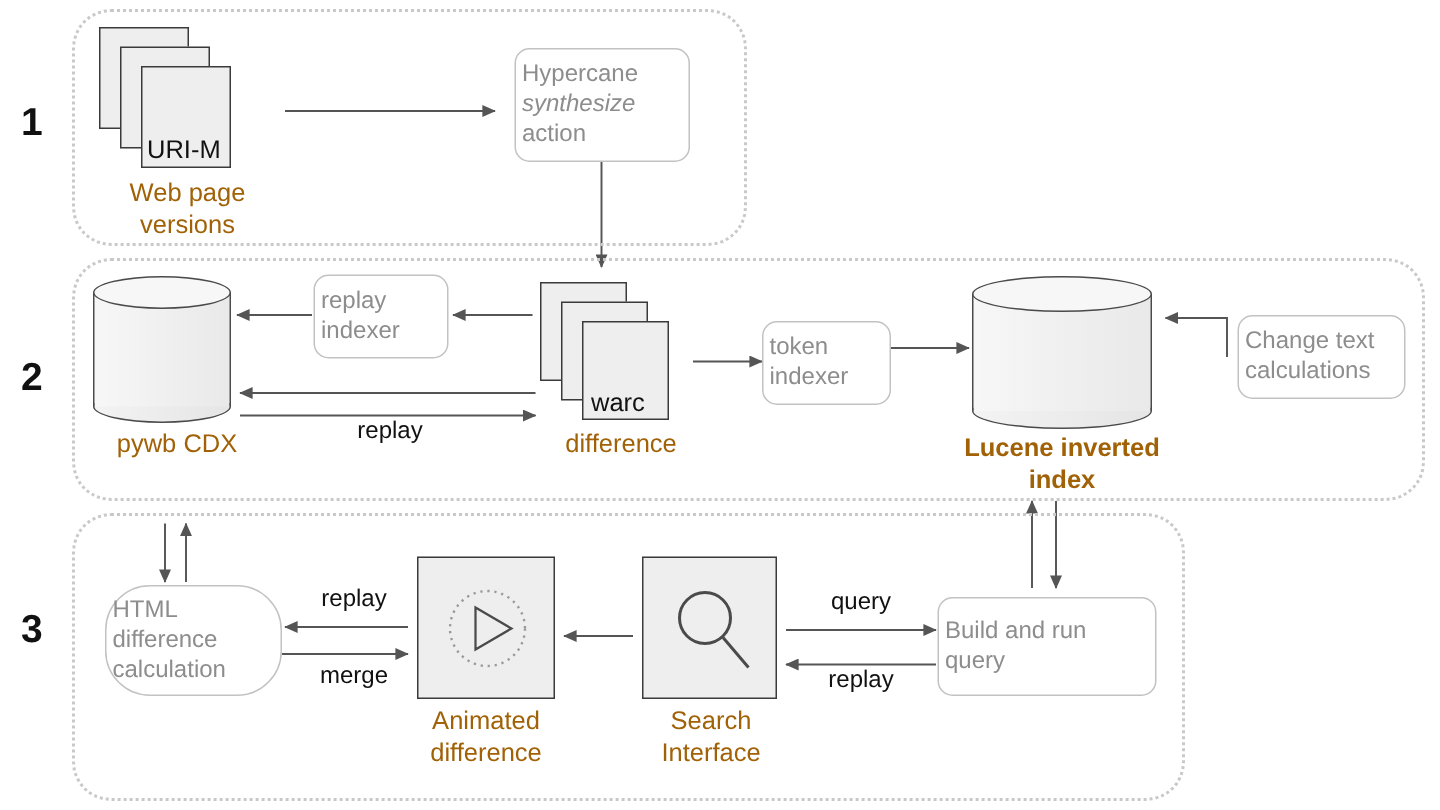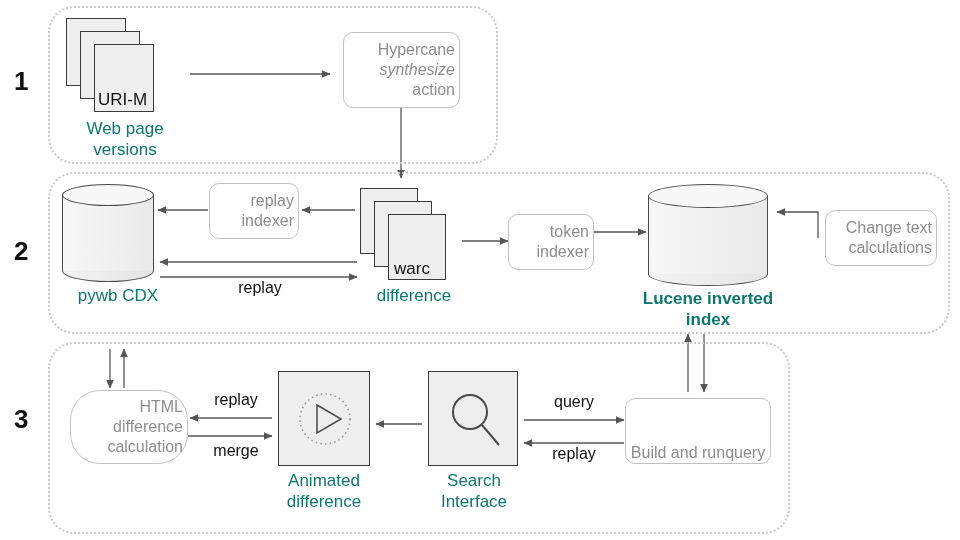--- a/index.html
+++ b/index.html
@@ -9,22 +9,22 @@
 
   .phase-num{position:absolute;font-weight:bold;font-size:26px;color:#111;
              letter-spacing:0;line-height:1;}
 
   .phase-box{position:absolute;border:2px dotted #c9c9c9;border-radius:26px;
              box-sizing:border-box;background:transparent;}
 
   
   .proc{position:absolute;box-sizing:border-box;border:1px solid #c2c2c2;
         border-radius:10px;background:#fff;color:#8d8d8d;font-size:16px;
-        line-height:20px;display:flex;align-items:flex-end;justify-content:center;
-        text-align:center;padding:0 4px;}
+        line-height:20px;display:flex;align-items:flex-start;justify-content:center;
+        text-align:center;padding:10px 4px;}
   .proc em{font-style:italic;}
   .proc .ln{display:block;}
 
   
   .pagestack{position:absolute;}
   .page{position:absolute;box-sizing:border-box;background:#eeeeee;
         border:1.5px solid #3a3a3a;}
   .page-label{position:absolute;font-size:17px;color:#111;line-height:1;}
 
   
@@ -33,21 +33,21 @@
              background:linear-gradient(to right,#f7f7f7,#e9e9e9);
              border-left:1.5px solid #4a4a4a;border-right:1.5px solid #4a4a4a;}
   .cyl .bottom{position:absolute;left:0;right:0;box-sizing:border-box;
              border:1.5px solid #4a4a4a;border-radius:50%/50%;
              background:linear-gradient(to right,#f3f3f3,#e5e5e5);}
   .cyl .top{position:absolute;left:0;right:0;box-sizing:border-box;
              border:1.5px solid #4a4a4a;border-radius:50%/50%;
              background:#f7f7f7;}
 
   
-  .cap{position:absolute;font-size:17px;color:#0f766e;line-height:21px;
+  .cap{position:absolute;font-size:17px;color:#a16207;line-height:21px;
        text-align:center;}
 
   
   .elabel{position:absolute;font-size:16px;color:#111;line-height:19px;
           text-align:center;white-space:nowrap;}
 
   
   .mediabox{position:absolute;box-sizing:border-box;background:#eeeeee;
             border:1.5px solid #3a3a3a;}
 
@@ -201,18 +201,18 @@
     </svg>
   </div>
   <div class="cap" style="left:412px;top:470px;width:124px;">
     <div>Search</div>
     <div>Interface</div>
   </div>
 
   <div class="elabel" style="left:534px;top:392px;width:80px;">query</div>
   <div class="elabel" style="left:534px;top:444px;width:80px;">replay</div>
 
-  <div class="proc" style="left:625px;top:398px;width:146px;height:66px;flex-direction:row;">
+  <div class="proc" style="left:625px;top:398px;width:146px;height:66px;flex-direction:column;">
     <span class="ln">Build and run</span>
     <span class="ln">query</span>
   </div>
 
 </div>
 
 </body></html>

